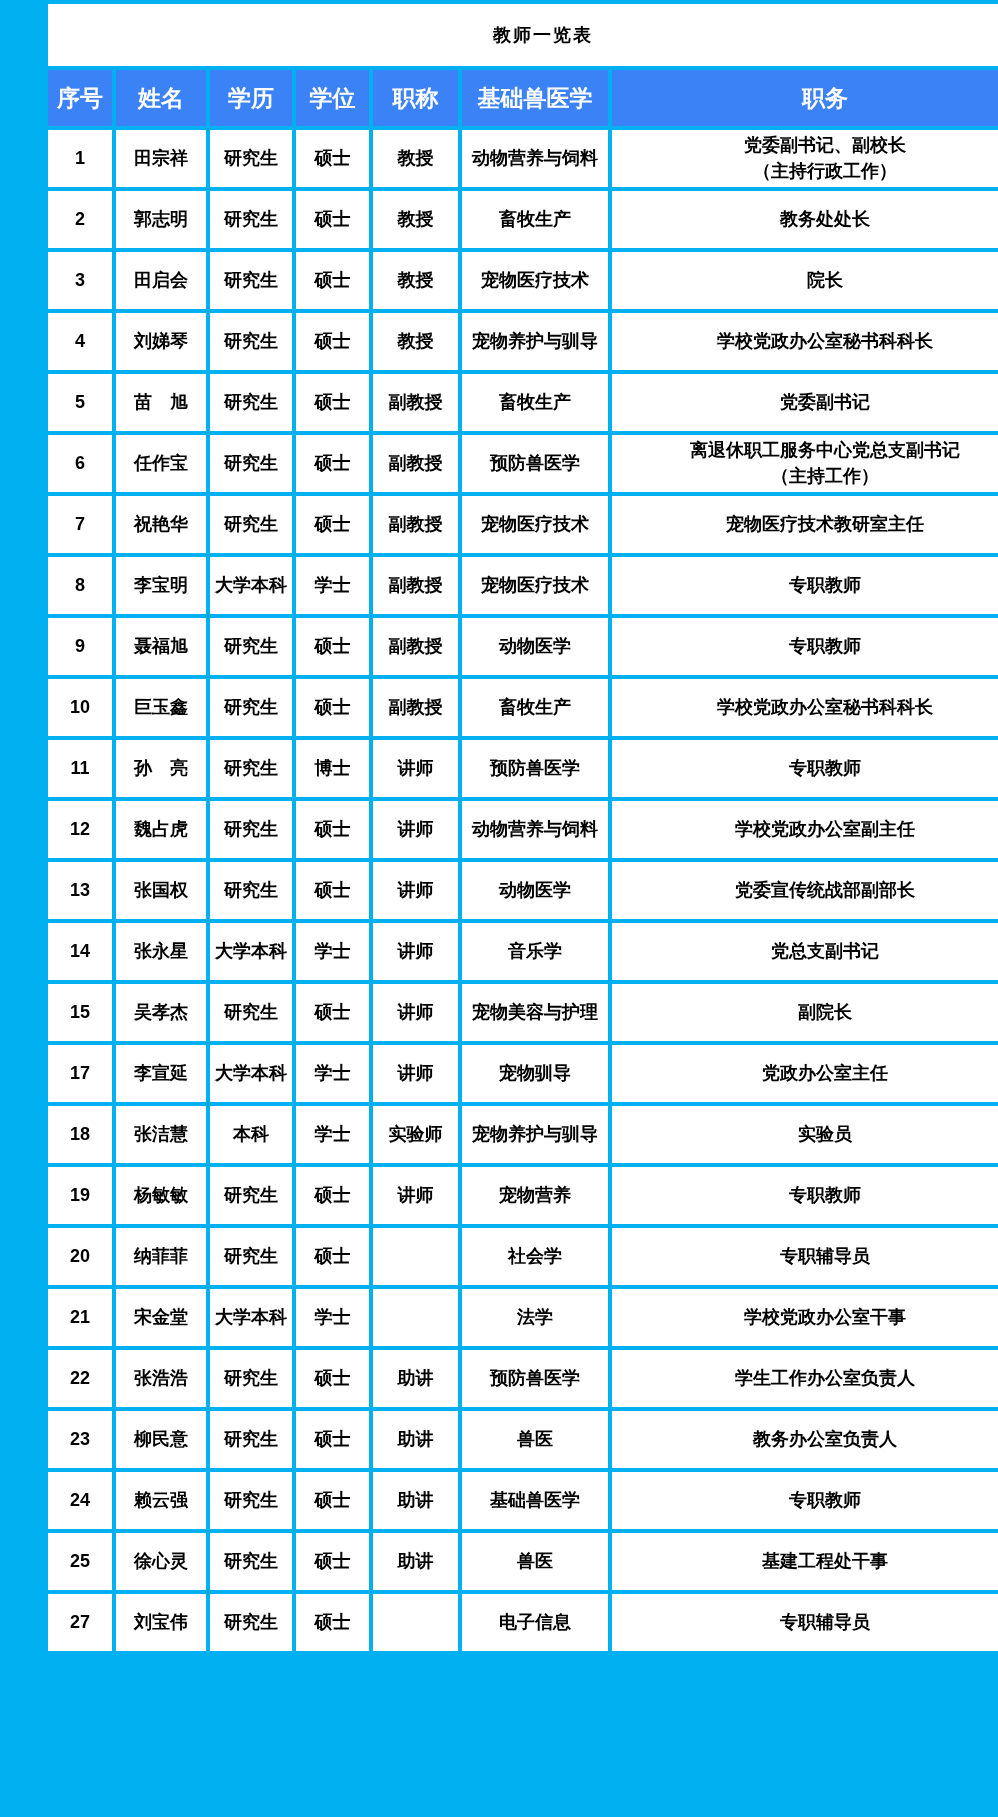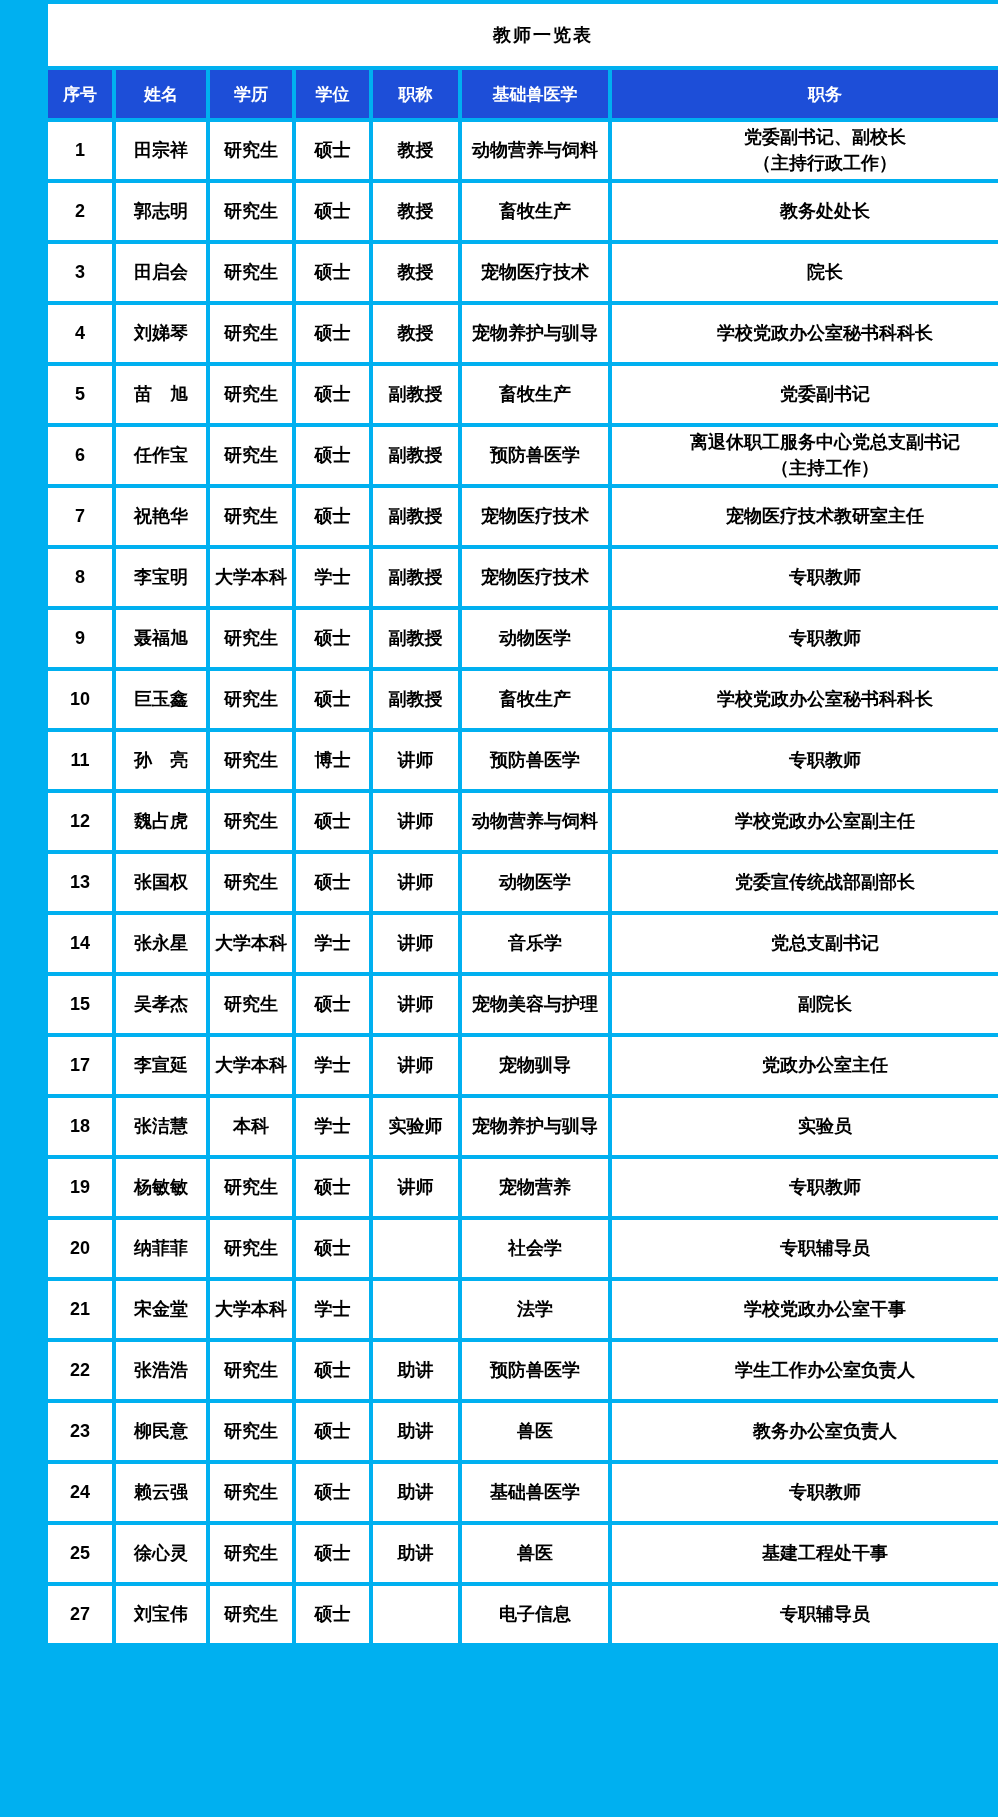--- a/index.html
+++ b/index.html
@@ -34,24 +34,24 @@
     overflow: hidden;
   }
   td.title-cell {
     background: #fe0000;
     color: #ffffff;
     font-size: 28px;
     height: 62px;
     letter-spacing: 2px;
   }
   tr.header-row th {
-    background: #1d4ed8;
+    background: #3b82f6;
     color: #ffffff;
-    font-size: 17px;
-    height: 48px;
+    font-size: 23px;
+    height: 56px;
   }
   tbody td {
     height: 57px;
     line-height: 1.4;
   }
   tbody td.col-6 {
     white-space: pre-line;
   }
 </style>
 </head>

